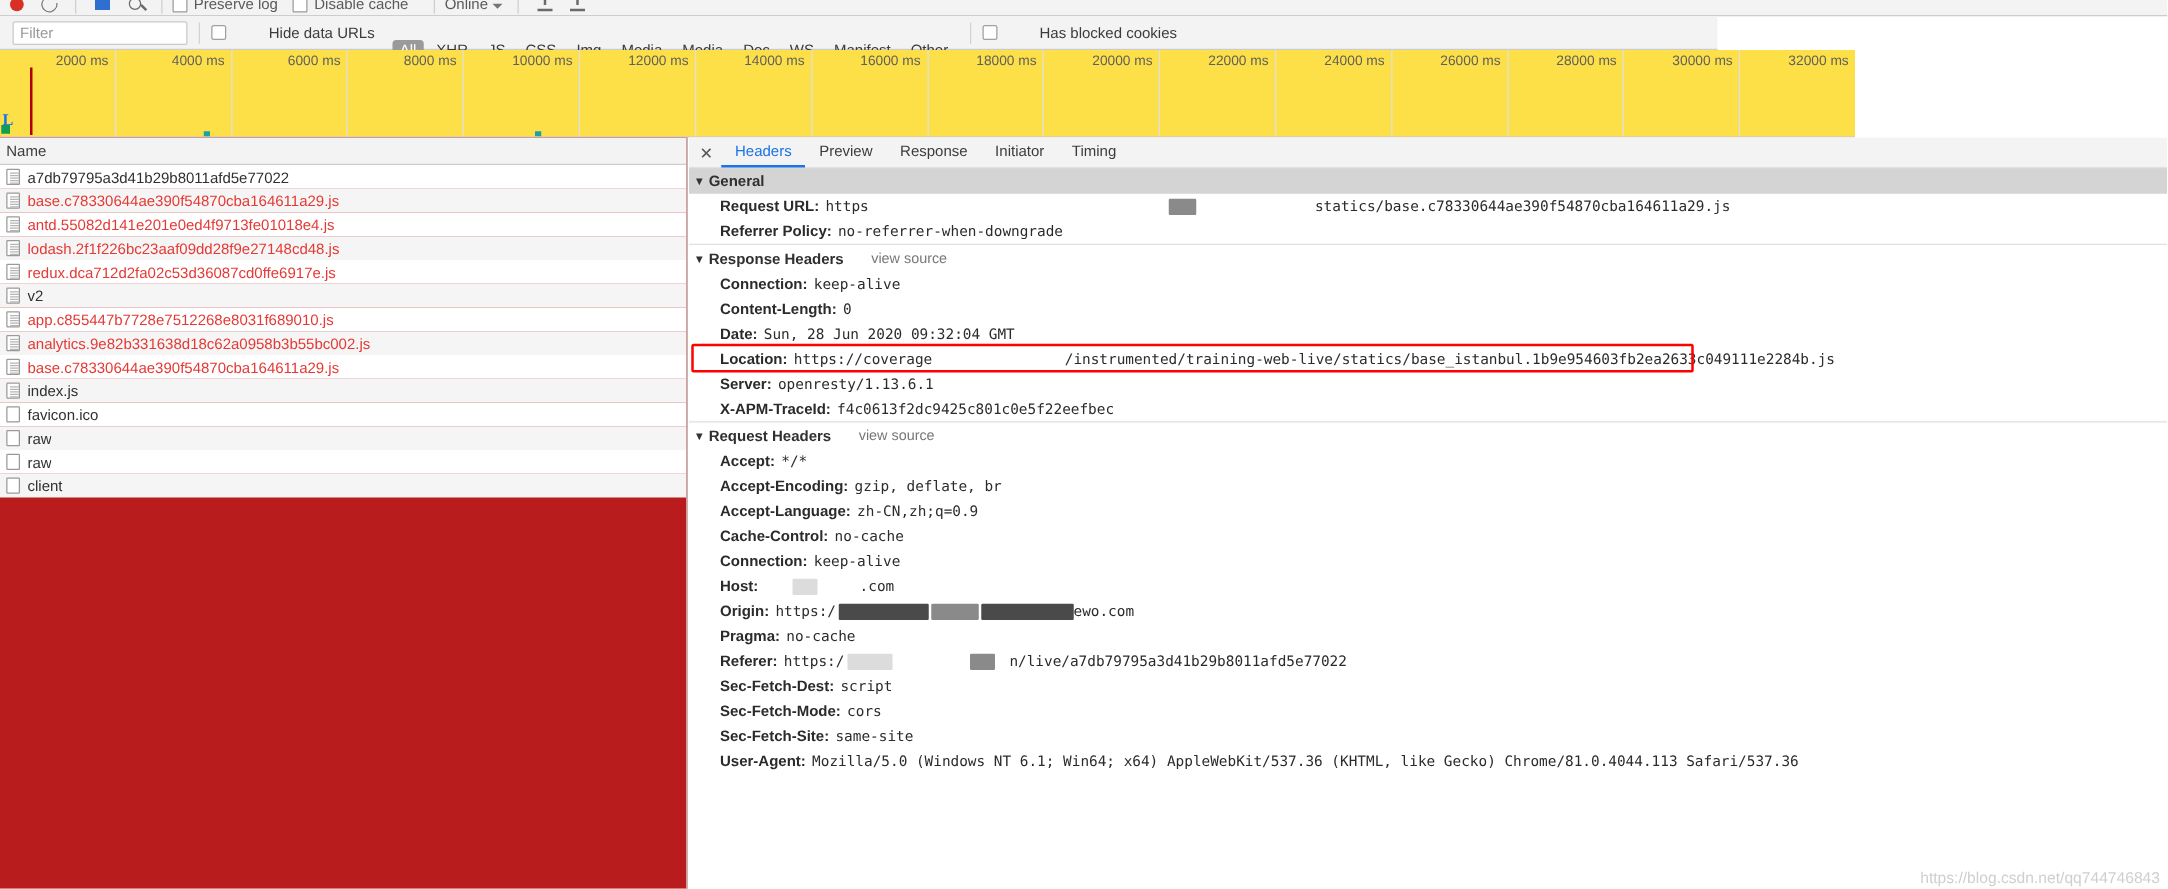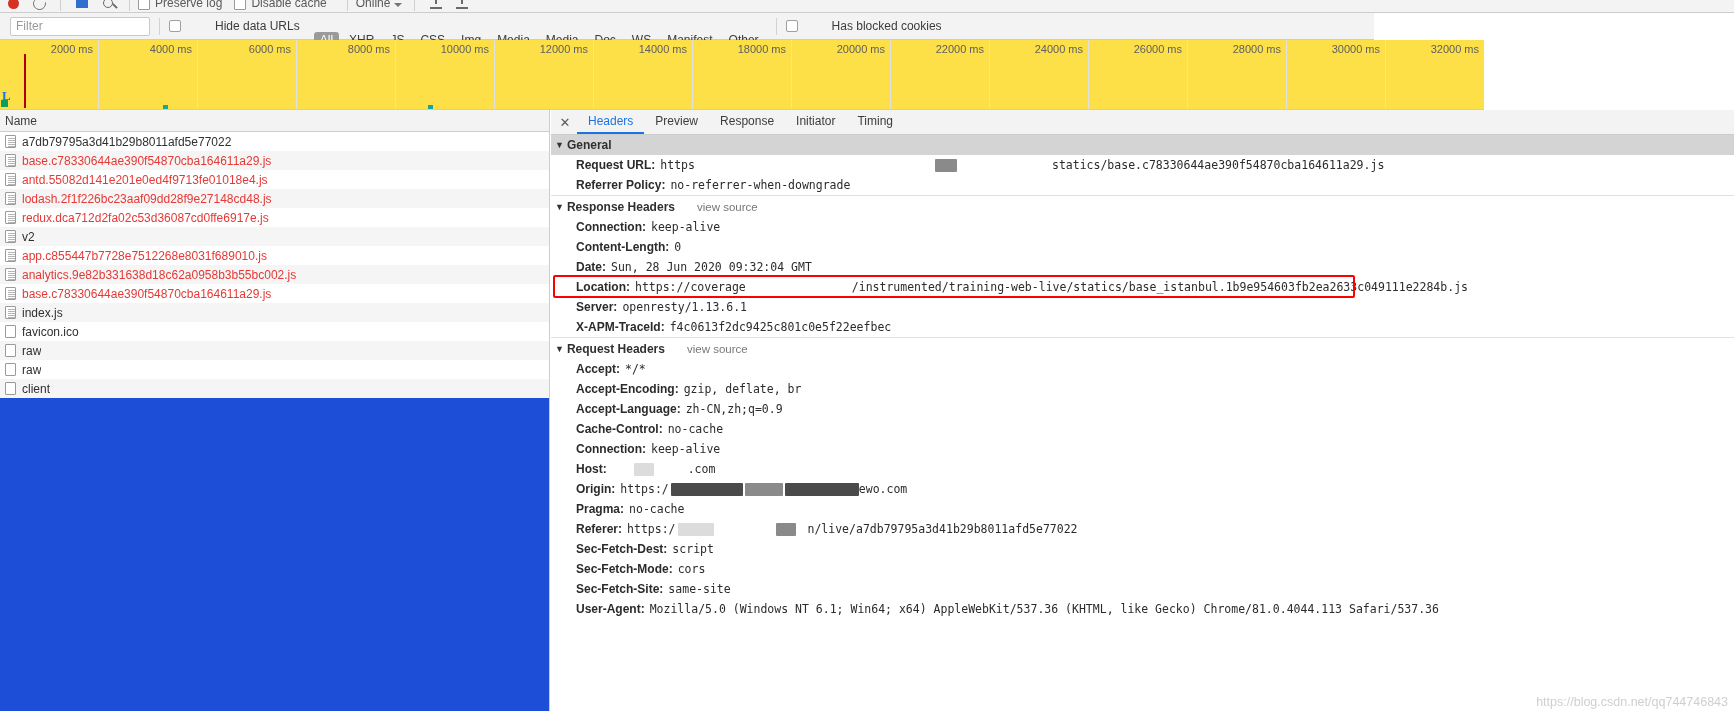--- a/index.html
+++ b/index.html
@@ -90,21 +90,21 @@
   }
   .redline { position: absolute; top: 14px; left: 24px; width: 1.6px; height: 54px; background: #b00000; }
   .bluelabel { position: absolute; top: 48px; left: 2px; font-size: 13px; color: #1a73e8;
                font-weight: bold; font-family: "Liberation Serif", serif; }
   .greenmark { position:absolute; top:60px; left:1px; width:7px;height:7px; background:#0f9d58; }
   .evdot { position: absolute; width: 5px; height: 4px; background: #1aa3a3; }
 
   
   .reqlist {
     position: absolute; top: 110px; left: 0; width: 550px; height: 601px;
-    background: #1d4ed8; border-right: 1px solid #cdcdcd; overflow: hidden;
+    background: #b91c1c; border-right: 1px solid #cdcdcd; overflow: hidden;
   }
   .rl-head {
     height: 22px; background: #f3f3f3; border-bottom: 1px solid #cdcdcd;
     display: flex; align-items: center; padding-left: 5px;
     font-size: 12px; color: #3c3c3c;
   }
   .rl-row {
     height: 19px; display: flex; align-items: center; padding-left: 5px;
     font-size: 12px; white-space: nowrap; overflow: hidden;
   }
@@ -257,20 +257,23 @@
         <div class="tick">
           <span>10000 ms</span>
         </div>
         <div class="tick">
           <span>12000 ms</span>
         </div>
         <div class="tick">
           <span>14000 ms</span>
         </div>
         <div class="tick">
+          <span>16000 ms</span>
+        </div>
+        <div class="tick">
           <span>18000 ms</span>
         </div>
         <div class="tick">
           <span>20000 ms</span>
         </div>
         <div class="tick">
           <span>22000 ms</span>
         </div>
         <div class="tick">
           <span>24000 ms</span>

